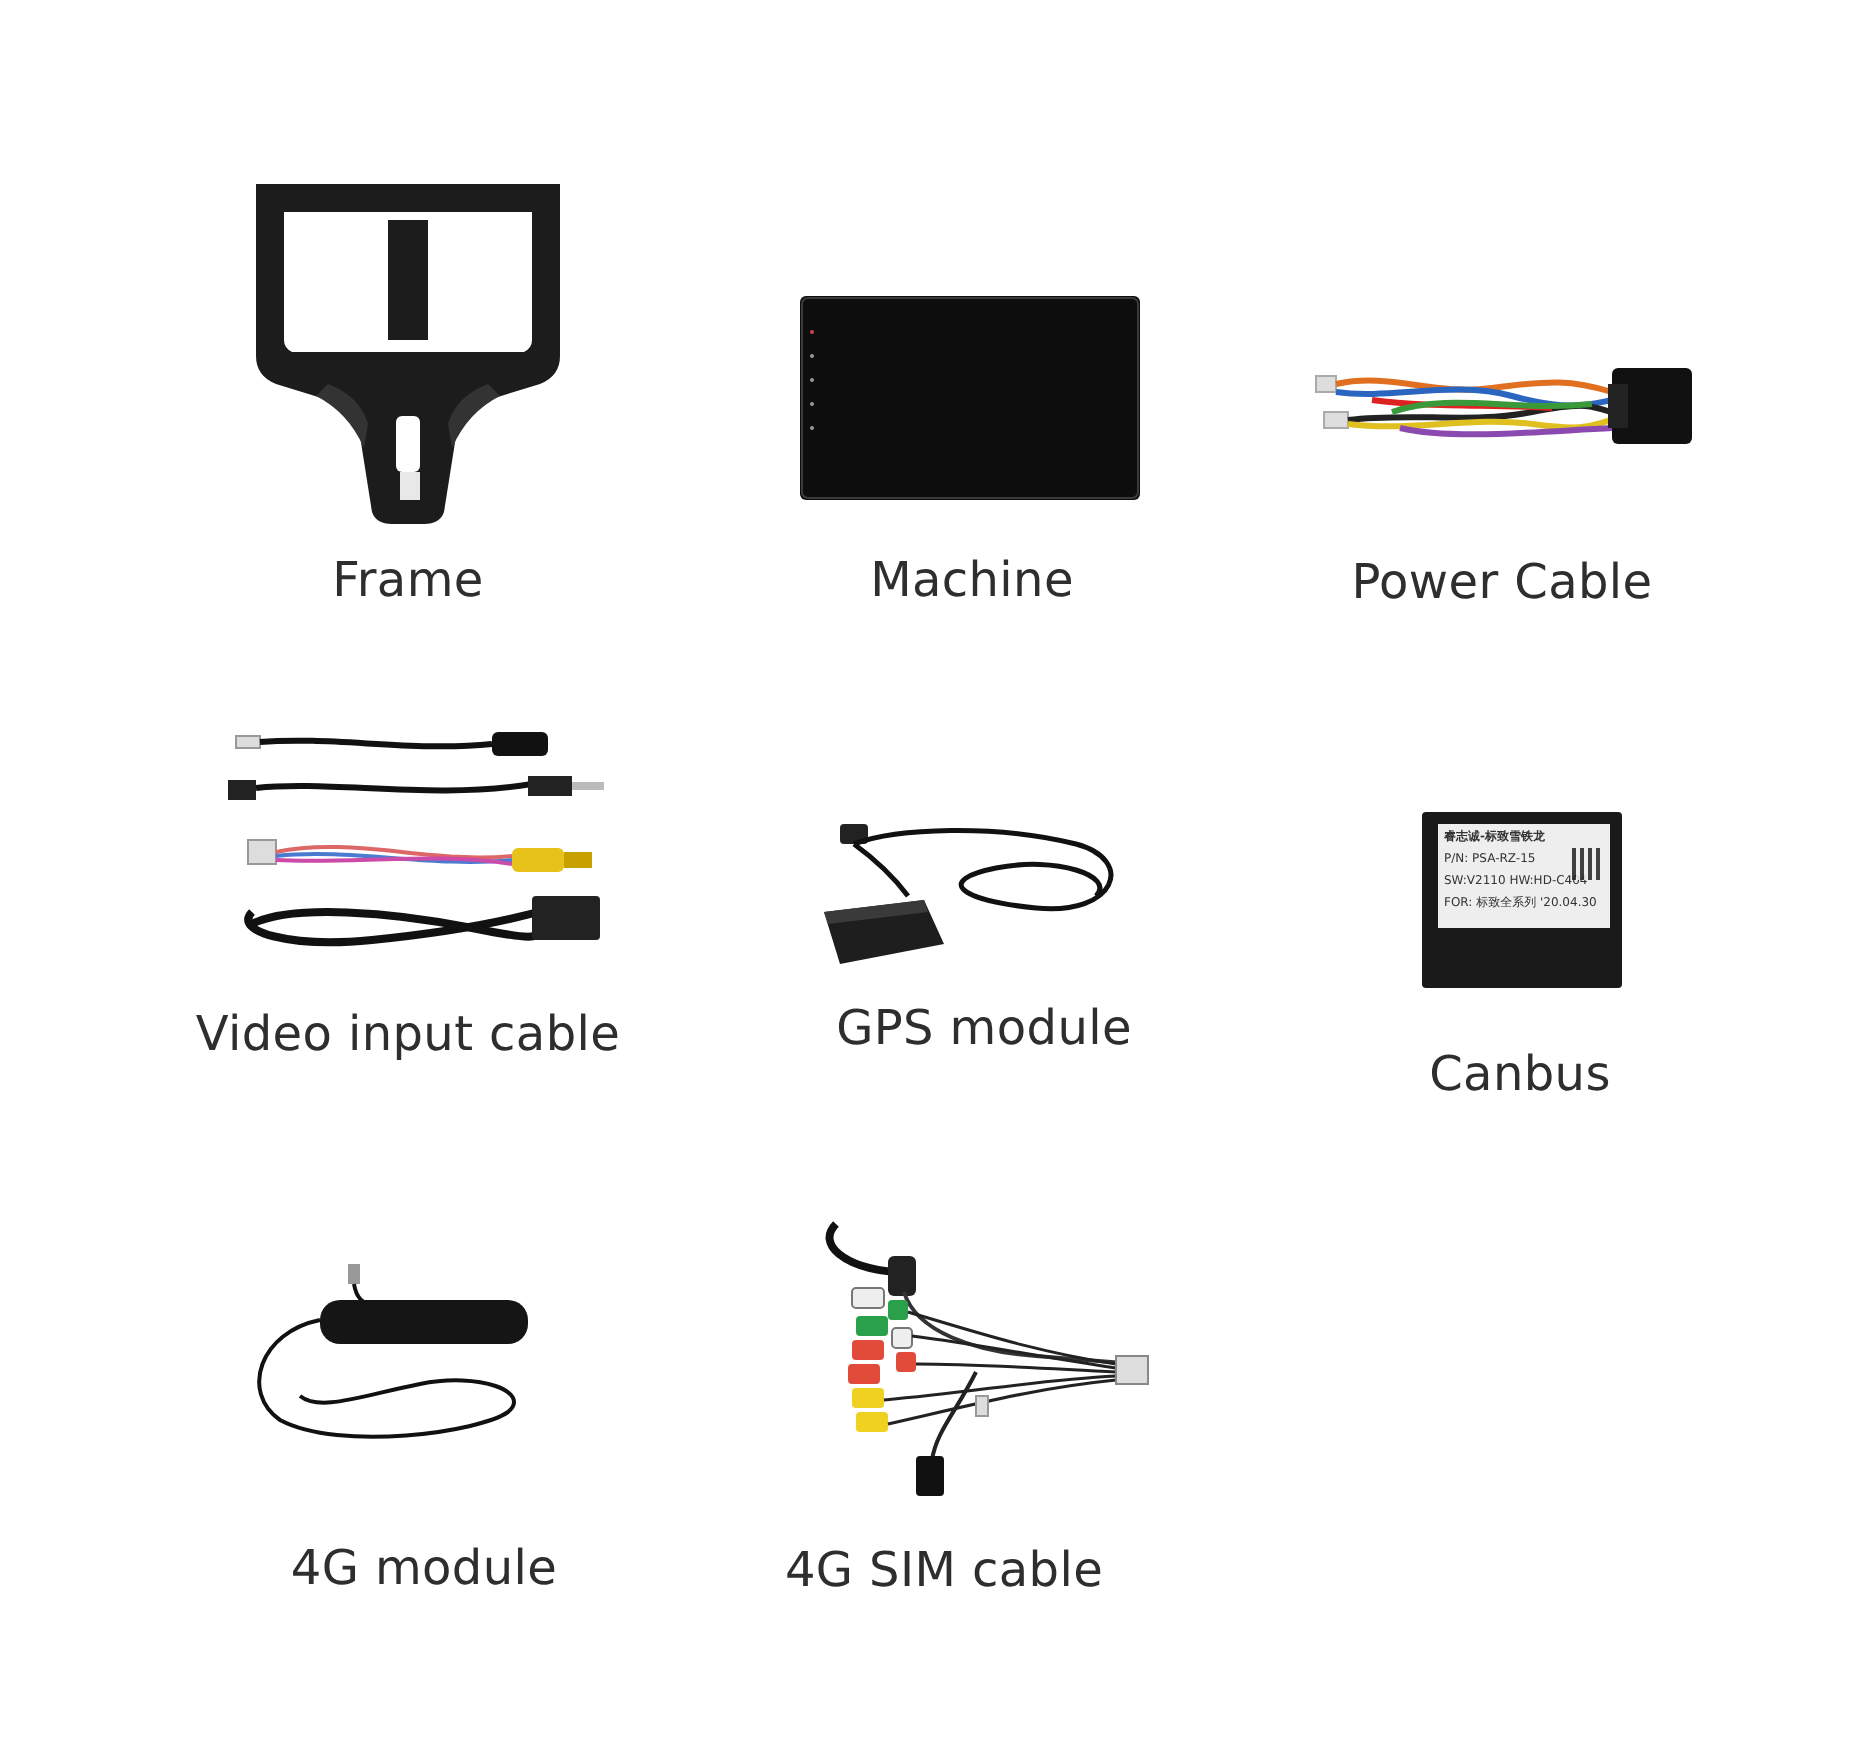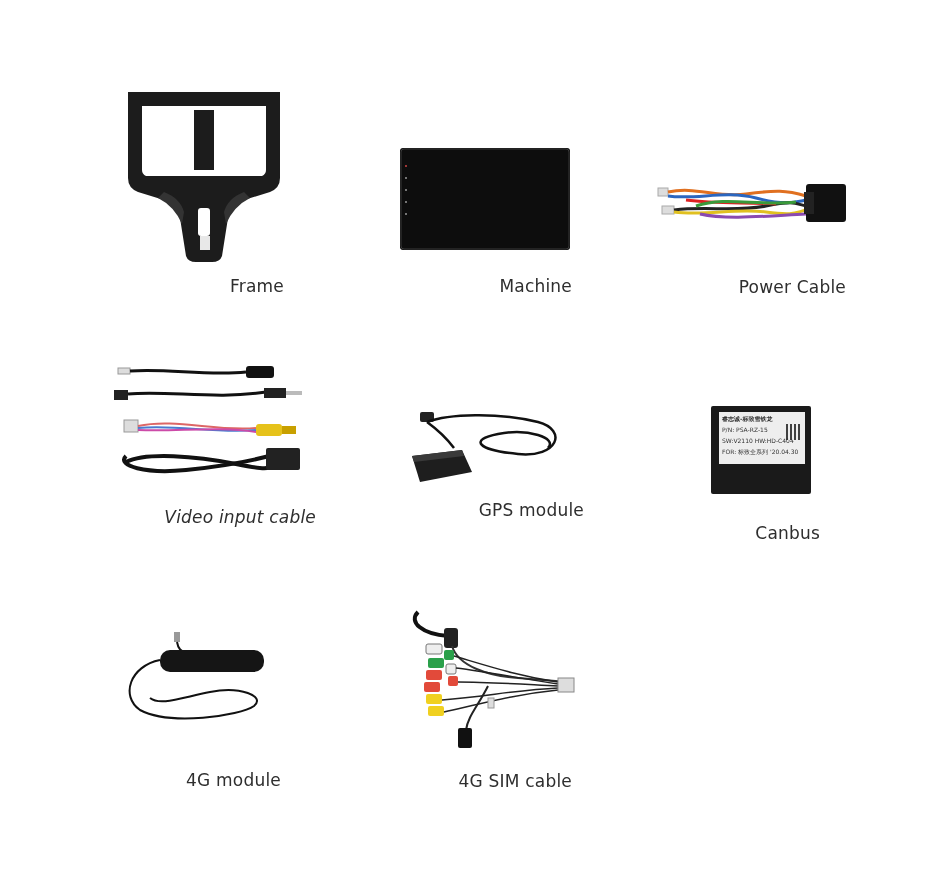--- a/index.html
+++ b/index.html
@@ -1,20 +1,20 @@
 <!DOCTYPE html>
 <html><head>
 <meta charset="utf-8">
 <style>
   html, body { margin: 0; padding: 0; background: #ffffff; }
   body { width: 930px; height: 876px; position: relative; overflow: hidden;
          font-family: "DejaVu Sans", "Liberation Sans", sans-serif; color: #2b2b2b; }
   .item { position: absolute; }
-  .label { position: absolute; font-size: 17px; font-weight: 500; color: #2e2e2e; text-align: right; white-space: nowrap; letter-spacing: 0.2px; }
-  .label.two { line-height: 31px; font-style: italic; }
+  .label { position: absolute; font-size: 24px; font-weight: 500; color: #2e2e2e; text-align: center; white-space: nowrap; letter-spacing: 0.2px; }
+  .label.two { line-height: 31px; }
   svg { position: absolute; display: block; }
 </style>
 </head>
 <body>
 
 <div class="item">
   <svg style="left:124px;top:88px" width="160" height="175" viewBox="0 0 160 175">
     <path d="M4 4 H156 V90 Q156 100 146 104 L120 112 Q108 118 104 130 L98 168 Q96 174 88 174 H72 Q64 174 62 168 L56 130 Q52 118 40 112 L14 104 Q4 100 4 90 Z" fill="#1c1c1c"></path>
     <path d="M18 18 H142 V82 Q142 86 138 88 L22 88 Q18 86 18 82 Z" fill="#ffffff"></path>
     <rect x="70" y="22" width="20" height="60" fill="#1c1c1c"></rect>
@@ -104,21 +104,21 @@
   <div class="label" style="left:700px;top:523px;width:120px">Canbus</div>
 </div>
 
 <div class="item">
   <svg style="left:120px;top:626px" width="150" height="100" viewBox="0 0 150 100">
     <rect x="54" y="6" width="6" height="10" fill="#999"></rect>
     <path d="M57 16 C58 22 60 26 70 28" stroke="#111" stroke-width="2" fill="none"></path>
     <rect x="40" y="24" width="104" height="22" rx="10" fill="#151515"></rect>
     <path d="M40 34 C10 40 0 70 20 84 C50 100 120 90 134 80 C146 70 120 60 90 66 C60 72 40 80 30 72" stroke="#111" stroke-width="2" fill="none"></path>
   </svg>
-  <div class="label" style="left:97px;top:770px;width:184px">4G module</div>
+  <div class="label" style="left:120px;top:770px;width:184px">4G module</div>
 </div>
 
 <div class="item">
   <svg style="left:408px;top:606px" width="176" height="150" viewBox="0 0 176 150">
     <path d="M10 6 C0 16 14 28 40 30" stroke="#111" stroke-width="4" fill="none"></path>
     <rect x="36" y="22" width="14" height="20" rx="3" fill="#222"></rect>
     <path d="M44 40 C50 60 80 70 110 72 L160 76" stroke="#333" stroke-width="2" fill="none"></path>
     <rect x="18" y="38" width="16" height="10" rx="2" fill="#eee" stroke="#777"></rect>
     <rect x="20" y="52" width="16" height="10" rx="2" fill="#2aa04a"></rect>
     <rect x="18" y="64" width="16" height="10" rx="2" fill="#e24a3a"></rect>

